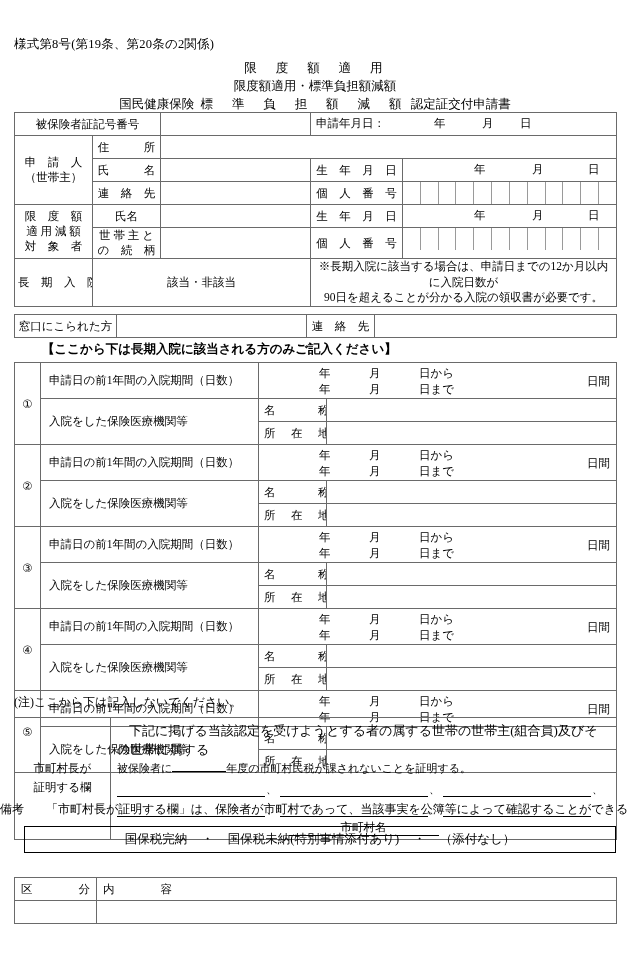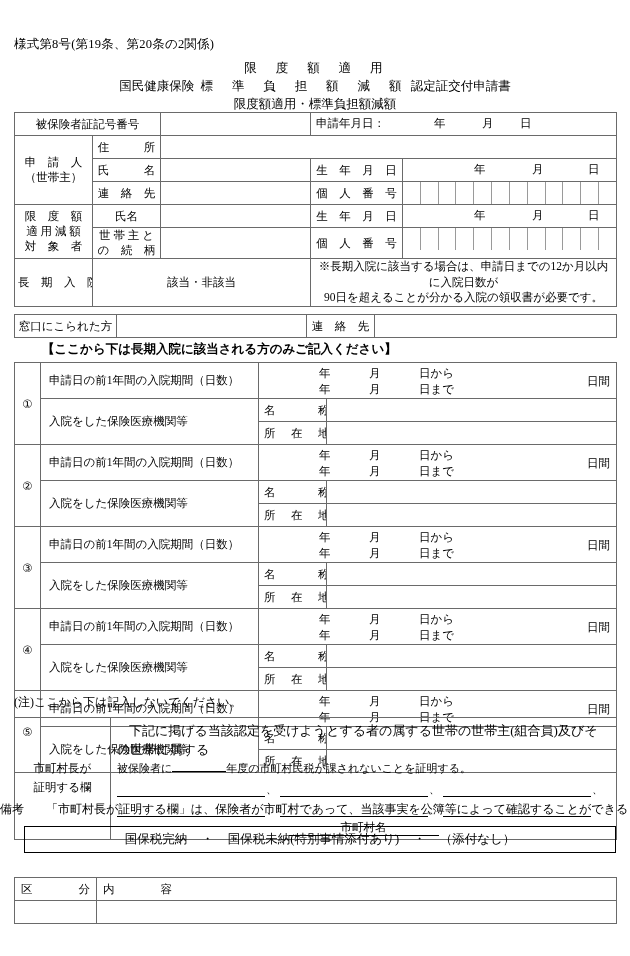--- a/index.html
+++ b/index.html
@@ -123,24 +123,24 @@
 </style>
 </head>
 <body>
 
 <div class="page">
 
   <div class="form-no">様式第8号(第19条、第20条の2関係)</div>
 
   <div class="title-block">
     <div class="title-line sp3">限　度　額　適　用</div>
+    <div class="title-line">限度額適用・標準負担額減額</div>
     <div class="title-line">
       <span>国民健康保険</span><span class="sp3">&nbsp;</span><span class="sp3">標　準　負　担　額　減　額</span><span>&nbsp;&nbsp;</span><span>認定証交付申請書</span>
     </div>
-    <div class="title-line">限度額適用・標準負担額減額</div>
   </div>
 
   <div class="tw" id="tbl-applicant">
     <table class="grid">
       <colgroup>
         <col style="width:78px">
           <col style="width:68px">
           <col style="width:150px">
         <col style="width:92px">
           <col style="width:214px">

